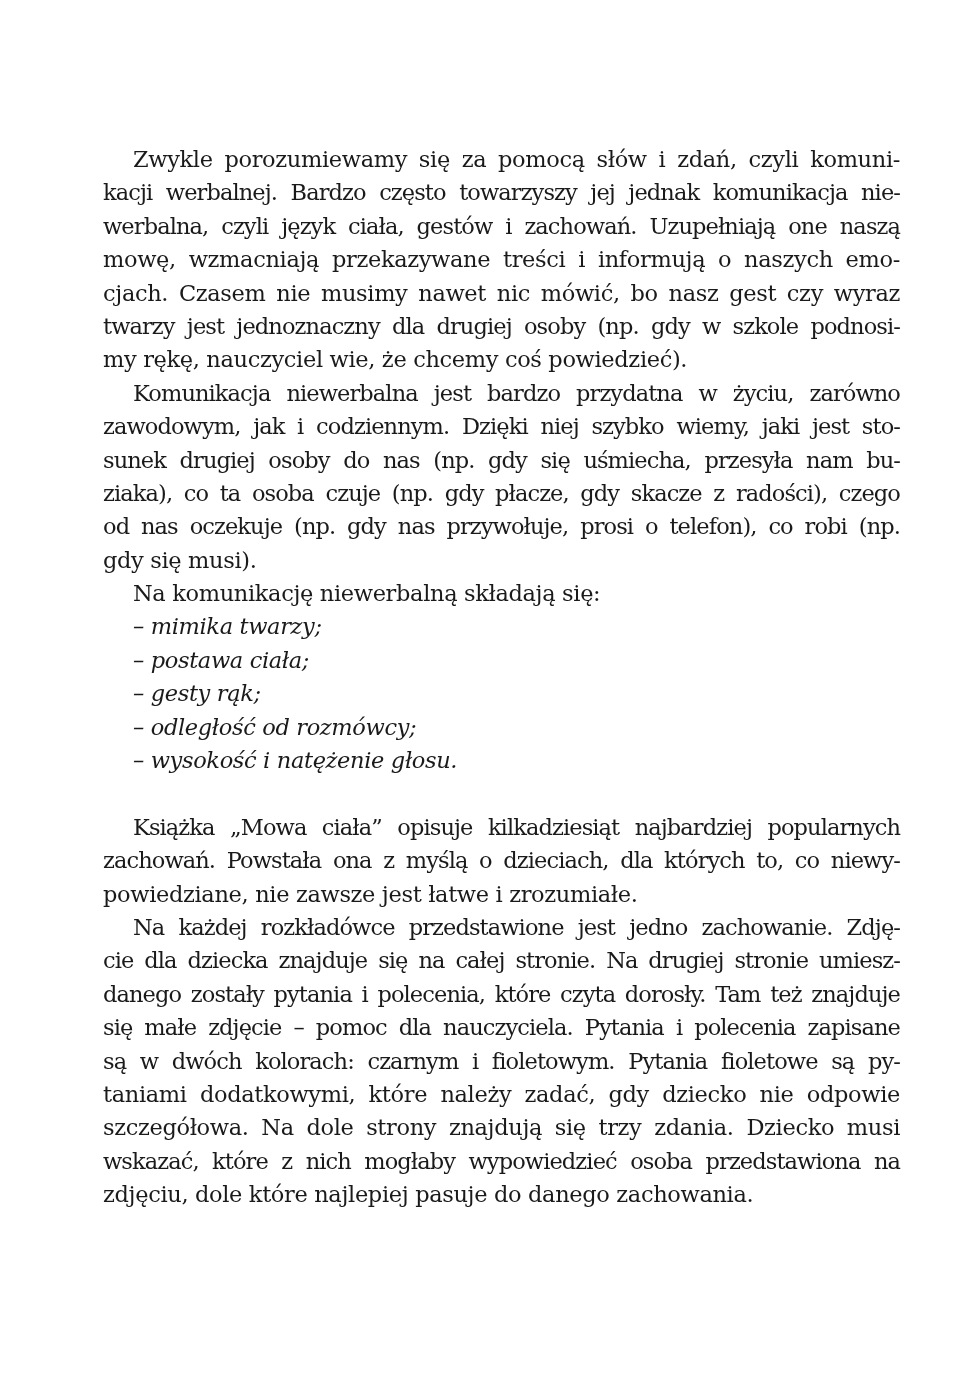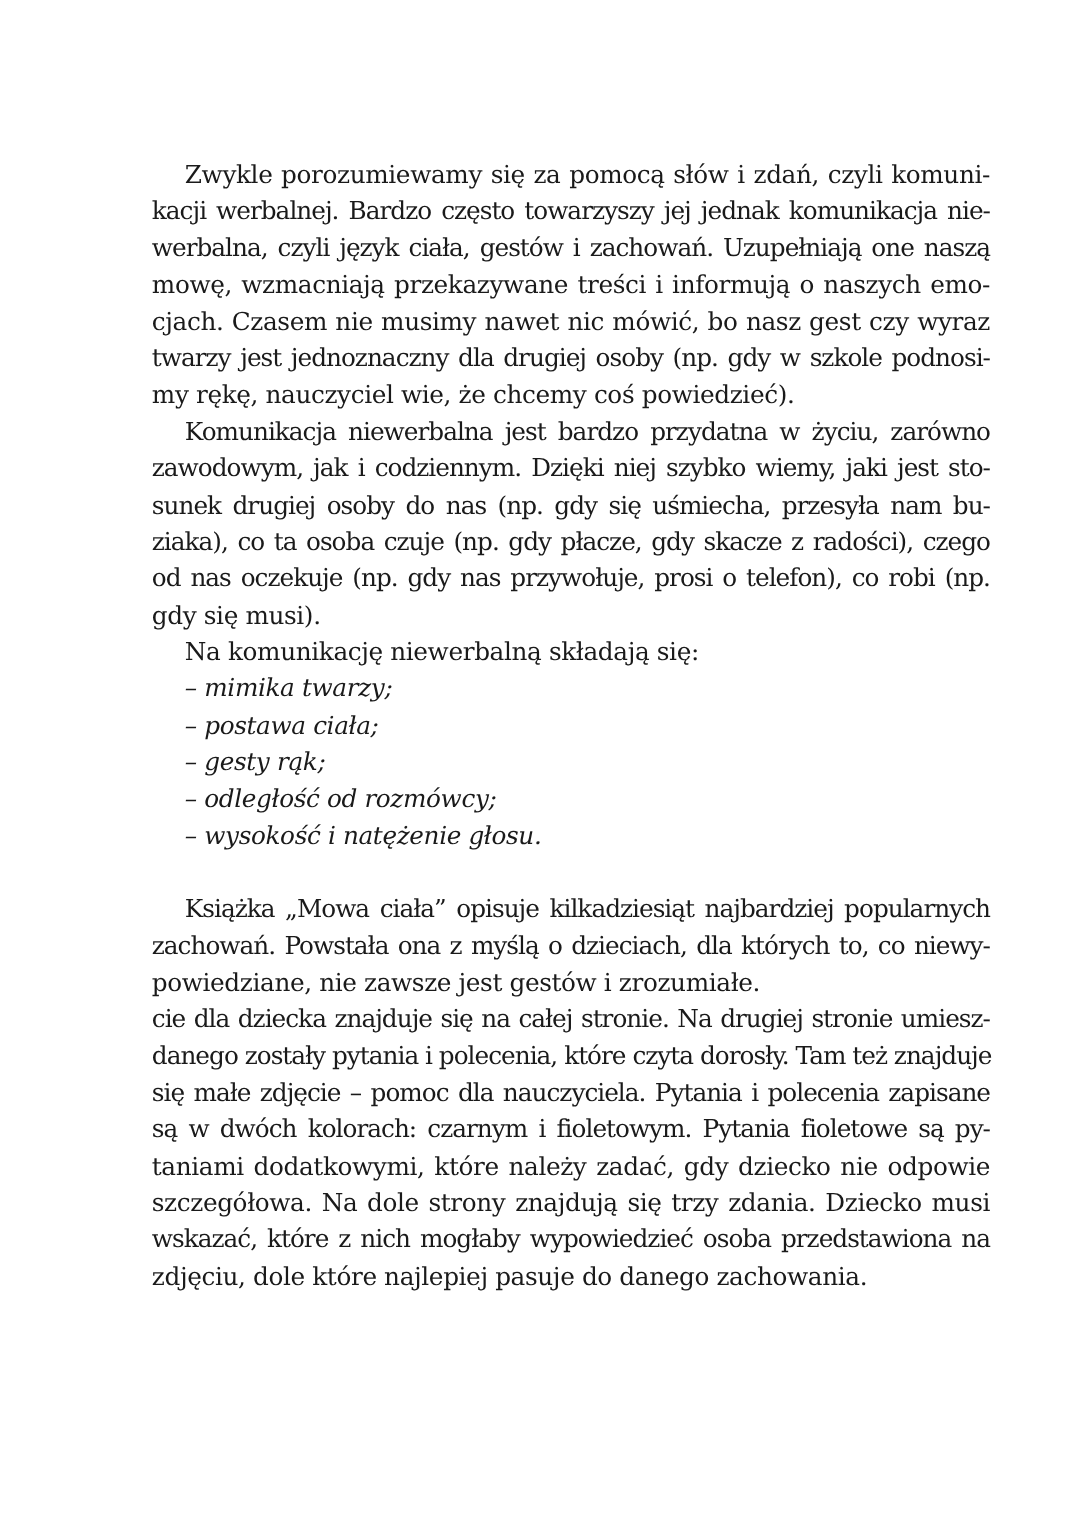--- a/index.html
+++ b/index.html
@@ -21,21 +21,20 @@
       top: 143px;
       width: 797px;
     }
     .line {
       display: block;
       height: 33.4px;
       line-height: 33.4px;
       font-size: 22.5px;
       white-space: nowrap;
       letter-spacing: -0.35px;
-      margin-left: 35px;
     }
     .line.j {
       text-align: justify;
       text-align-last: justify;
     }
     .line.indent {
       padding-left: 30px;
     }
     .line.cond {
       letter-spacing: -0.9px;
@@ -79,24 +78,25 @@
     <span class="line list-item">– gesty rąk;</span>
     <span class="line list-item">– odległość od rozmówcy;</span>
     <span class="line list-item">– wysokość i natężenie głosu.</span>
   </div>
 
   <div class="gap"></div>
 
   <div>
     <span class="line j indent cond">Książka „Mowa ciała” opisuje kilkadziesiąt najbardziej popularnych</span>
     <span class="line j cond">zachowań. Powstała ona z myślą o dzieciach, dla których to, co niewy-</span>
-    <span class="line">powiedziane, nie zawsze jest gestów i zrozumiałe.</span>
+    <span class="line">powiedziane, nie zawsze jest łatwe i zrozumiałe.</span>
   </div>
 
   <div>
+    <span class="line j indent cond">Na każdej rozkładówce przedstawione jest jedno zachowanie. Zdję-</span>
     <span class="line j cond">cie dla dziecka znajduje się na całej stronie. Na drugiej stronie umiesz-</span>
     <span class="line j cond">danego zostały pytania i polecenia, które czyta dorosły. Tam też znajduje</span>
     <span class="line j cond">się małe zdjęcie – pomoc dla nauczyciela. Pytania i polecenia zapisane</span>
     <span class="line j cond">są w dwóch kolorach: czarnym i fioletowym. Pytania fioletowe są py-</span>
     <span class="line j">taniami dodatkowymi, które należy zadać, gdy dziecko nie odpowie</span>
     <span class="line j">szczegółowa. Na dole strony znajdują się trzy zdania. Dziecko musi</span>
     <span class="line j cond">wskazać, które z nich mogłaby wypowiedzieć osoba przedstawiona na</span>
     <span class="line">zdjęciu, dole które najlepiej pasuje do danego zachowania.</span>
   </div>
 

